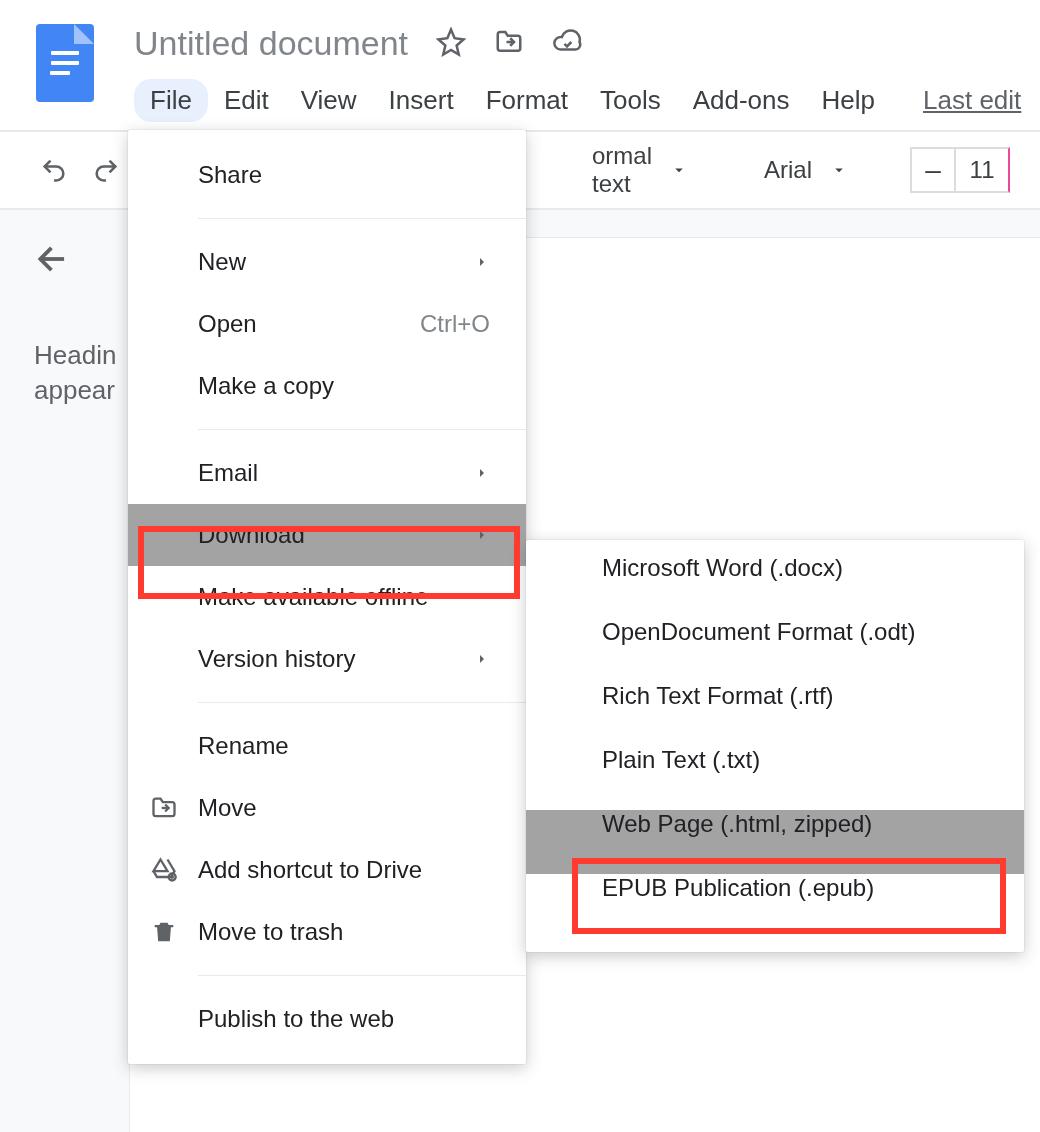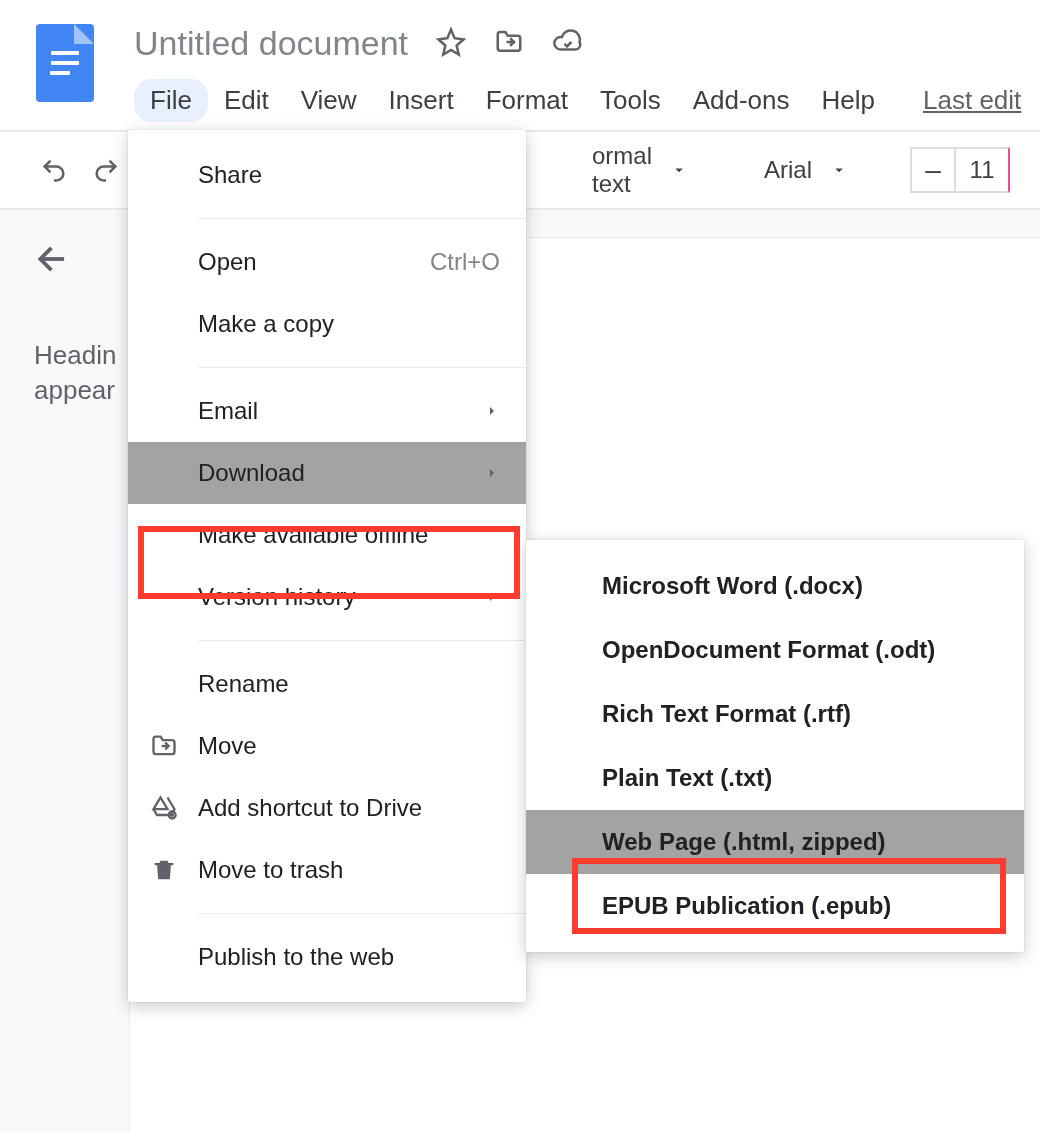--- a/index.html
+++ b/index.html
@@ -140,21 +140,21 @@
   .menu {
     top: 130px;
     left: 128px;
     width: 398px;
     padding: 14px 0;
   }
   .menu .row {
     display: flex;
     align-items: center;
     height: 62px;
-    padding: 0 26px 0 70px;
+    padding: 0 36px 0 70px;
     position: relative;
     cursor: pointer;
   }
   .menu .row.hover,
   .submenu .srow.hover { background: #a3a3a3; }
   .menu .row .icon-slot {
     position: absolute; left: 20px; top: 50%; transform: translateY(-50%);
     width: 32px; height: 32px; color: #5f6368;
     display:flex; align-items:center; justify-content:center;
   }
@@ -175,25 +175,23 @@
   }
 
   .submenu {
     top: 540px;
     left: 526px;
     width: 498px;
     padding: 14px 0;
   }
   .submenu .srow {
     display: flex;
-    align-items: center;
     height: 64px;
     padding: 0 20px 0 76px;
     cursor: pointer;
-    font-weight: bold;
   }
 
   
   .highlight-box {
     position: absolute;
     border: 6px solid #ff3b30;
     pointer-events: none;
     z-index: 60;
   }
   .hl-download { top: 526px; left: 138px; width: 382px; height: 73px; }
@@ -303,20 +301,26 @@
   <div class="doc-page"></div>
 </div>
 
 <div class="menu">
   <div class="row">
     <span>Share</span>
   </div>
   <div class="sep"></div>
 
   <div class="row">
+    <span>New</span>
+    <span class="submenu-arrow"><svg viewBox="0 0 24 24" fill="currentColor">
+          <path d="M9 6l6 6-6 6z"></path>
+        </svg></span>
+  </div>
+  <div class="row">
     <span>Open</span>
     <span class="shortcut">Ctrl+O</span>
   </div>
   <div class="row">
     <span>Make a copy</span>
   </div>
   <div class="sep"></div>
 
   <div class="row">
     <span>Email</span>

